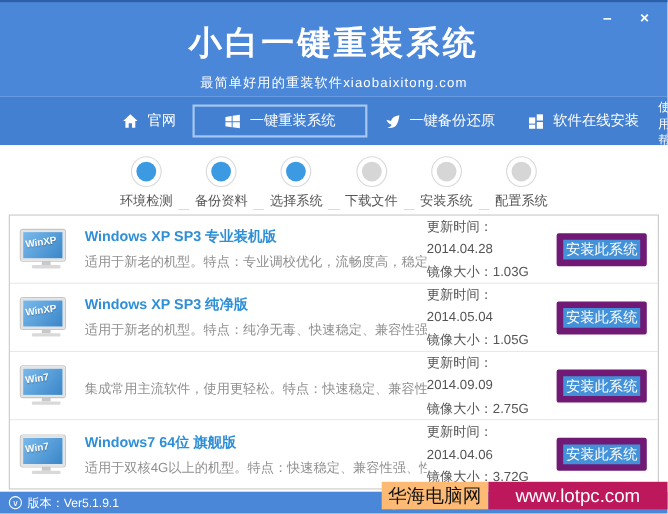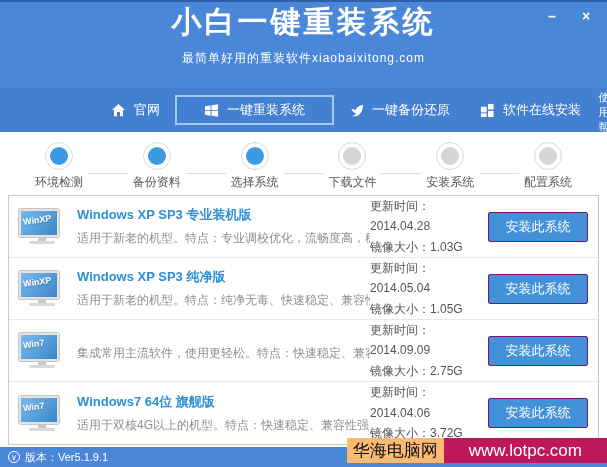--- a/index.html
+++ b/index.html
@@ -6,57 +6,57 @@
     --c-header:#4a87d8; --c-nav:#4380d2; --c-footer:#4a87d8;
     --c-step-done:#3b9ae1; --c-step-pending:#d6d6d6;
     --c-title-link:#2e8fd6; --c-button:#4392d9;
   }
   *{box-sizing:border-box;margin:0;padding:0;}
   html,body{width:607px;height:467px;}
   body{font-family:"Liberation Sans","DejaVu Sans",sans-serif;background:#fff;overflow:hidden;position:relative;}
 
   
   .titlebar{height:88px;background:var(--c-header);border-top:2px solid #2c5fa8;position:relative;text-align:center;color:#fff;}
-  .main-title{padding-top:0;font-size:30px;font-weight:bold;letter-spacing:3px;}
+  .main-title{padding-top:17px;font-size:30px;font-weight:bold;letter-spacing:3px;}
   .sub-title{margin-top:7px;font-size:12px;color:#ffffff;letter-spacing:1px;}
   .win-controls{position:absolute;top:5px;right:12px;display:flex;gap:16px;}
   .win-btn{color:#fff;font-size:14px;font-weight:bold;width:18px;height:18px;line-height:18px;text-align:center;cursor:pointer;}
 
   
   .navbar{height:44px;background:var(--c-nav);display:flex;align-items:center;padding:0 14px 0 96px;}
   .nav-item{display:flex;align-items:center;gap:8px;padding:6px 15px;font-size:13px;color:#fff;white-space:nowrap;cursor:pointer;}
   .nav-item.active{border:2px solid #a6c8f0;padding:4px 27px;}
   .nav-sep{width:1px;height:18px;background:rgba(255,255,255,.35);}
   .nav-icon{display:inline-flex;width:15px;height:15px;}
   .help{margin-left:auto;text-align:center;color:#fff;font-size:11px;cursor:pointer;}
   .help-circle{width:16px;height:16px;border:1px solid #fff;border-radius:50%;line-height:14px;font-size:11px;margin:0 auto 3px;font-weight:bold;}
 
   
-  .steps{display:flex;align-items:center;padding:10px 30px 0;background:#fff;}
+  .steps{display:flex;align-items:flex-end;padding:10px 104px 0;background:#fff;}
   .step{display:flex;flex-direction:column;align-items:center;width:58px;flex-shrink:0;}
   .dot-ring{width:28px;height:28px;border:1px solid #d9d9d9;border-radius:50%;background:#fff;display:flex;align-items:center;justify-content:center;}
   .dot{width:18px;height:18px;border-radius:50%;background:var(--c-step-pending);}
   .step.done .dot,.step.active .dot{background:var(--c-step-done);}
   .step-label{margin-top:4px;font-size:12px;color:#555;white-space:nowrap;}
   .connector{flex:1;height:1px;background:#dcdcdc;margin-top:14px;}
 
   
   .panel{margin:4px 8px 0;height:250px;border:1px solid #c9c9c9;background:#fff;}
   .row{display:flex;align-items:center;height:62px;padding:0 10px;border-bottom:1px solid #e8e8e8;}
   .row:last-child{border-bottom:none;}
   .os-icon{width:46px;flex-shrink:0;}
   .screen{width:40px;height:28px;background:linear-gradient(130deg,#7abaec 0%,#3a86c8 100%);border:2px solid #e3e3e3;box-shadow:0 0 0 1px #c6c6c6;border-radius:2px;position:relative;overflow:hidden;}
   .os-badge{position:absolute;top:4px;left:2px;color:#fff;font-size:9px;font-weight:bold;transform:rotate(-8deg);text-shadow:0 1px 1px rgba(0,0,0,.25);}
   .stand{width:8px;height:4px;background:#c9c9c9;margin:0 auto;}
   .base{width:26px;height:3px;background:#d9d9d9;border-radius:1px;margin:0 auto;}
   .info{flex:1;padding-left:12px;min-width:0;}
   .sys-title{color:var(--c-title-link);font-size:13px;font-weight:bold;cursor:pointer;}
   .sys-desc{margin-top:6px;font-size:12px;color:#8f8f8f;white-space:nowrap;overflow:hidden;}
   .meta{width:112px;flex-shrink:0;font-size:12px;color:#555;line-height:1.7;}
-  .install-btn{width:100px;height:30px;flex-shrink:0;background:var(--c-button);color:#fff;border:1px solid #701a75;border-radius:2px;font-size:13px;font-family:inherit;cursor:pointer;margin-left:6px;}
+  .install-btn{width:82px;height:30px;flex-shrink:0;background:var(--c-button);color:#fff;border:6px solid #701a75;border-radius:2px;font-size:13px;font-family:inherit;cursor:pointer;margin-left:6px;}
 
   
   .footer{position:absolute;left:0;bottom:0;width:100%;height:20px;background:var(--c-footer);color:#fff;font-size:11px;display:flex;align-items:center;padding:0 8px;}
   .circ-icon{display:inline-block;width:12px;height:12px;border:1px solid #fff;border-radius:50%;font-size:8px;line-height:11px;text-align:center;margin-right:5px;}
   .footer-qq{position:absolute;left:352px;top:0;height:100%;display:flex;align-items:center;cursor:pointer;}
 
   
   .watermark{position:absolute;right:0;bottom:4px;display:flex;z-index:20;font-size:17px;line-height:1;}
   .wm-site{background:#fdba74;color:#111;padding:4px 6px;}
   .wm-url{background:#be185d;color:#fff;padding:4px 25px;}

